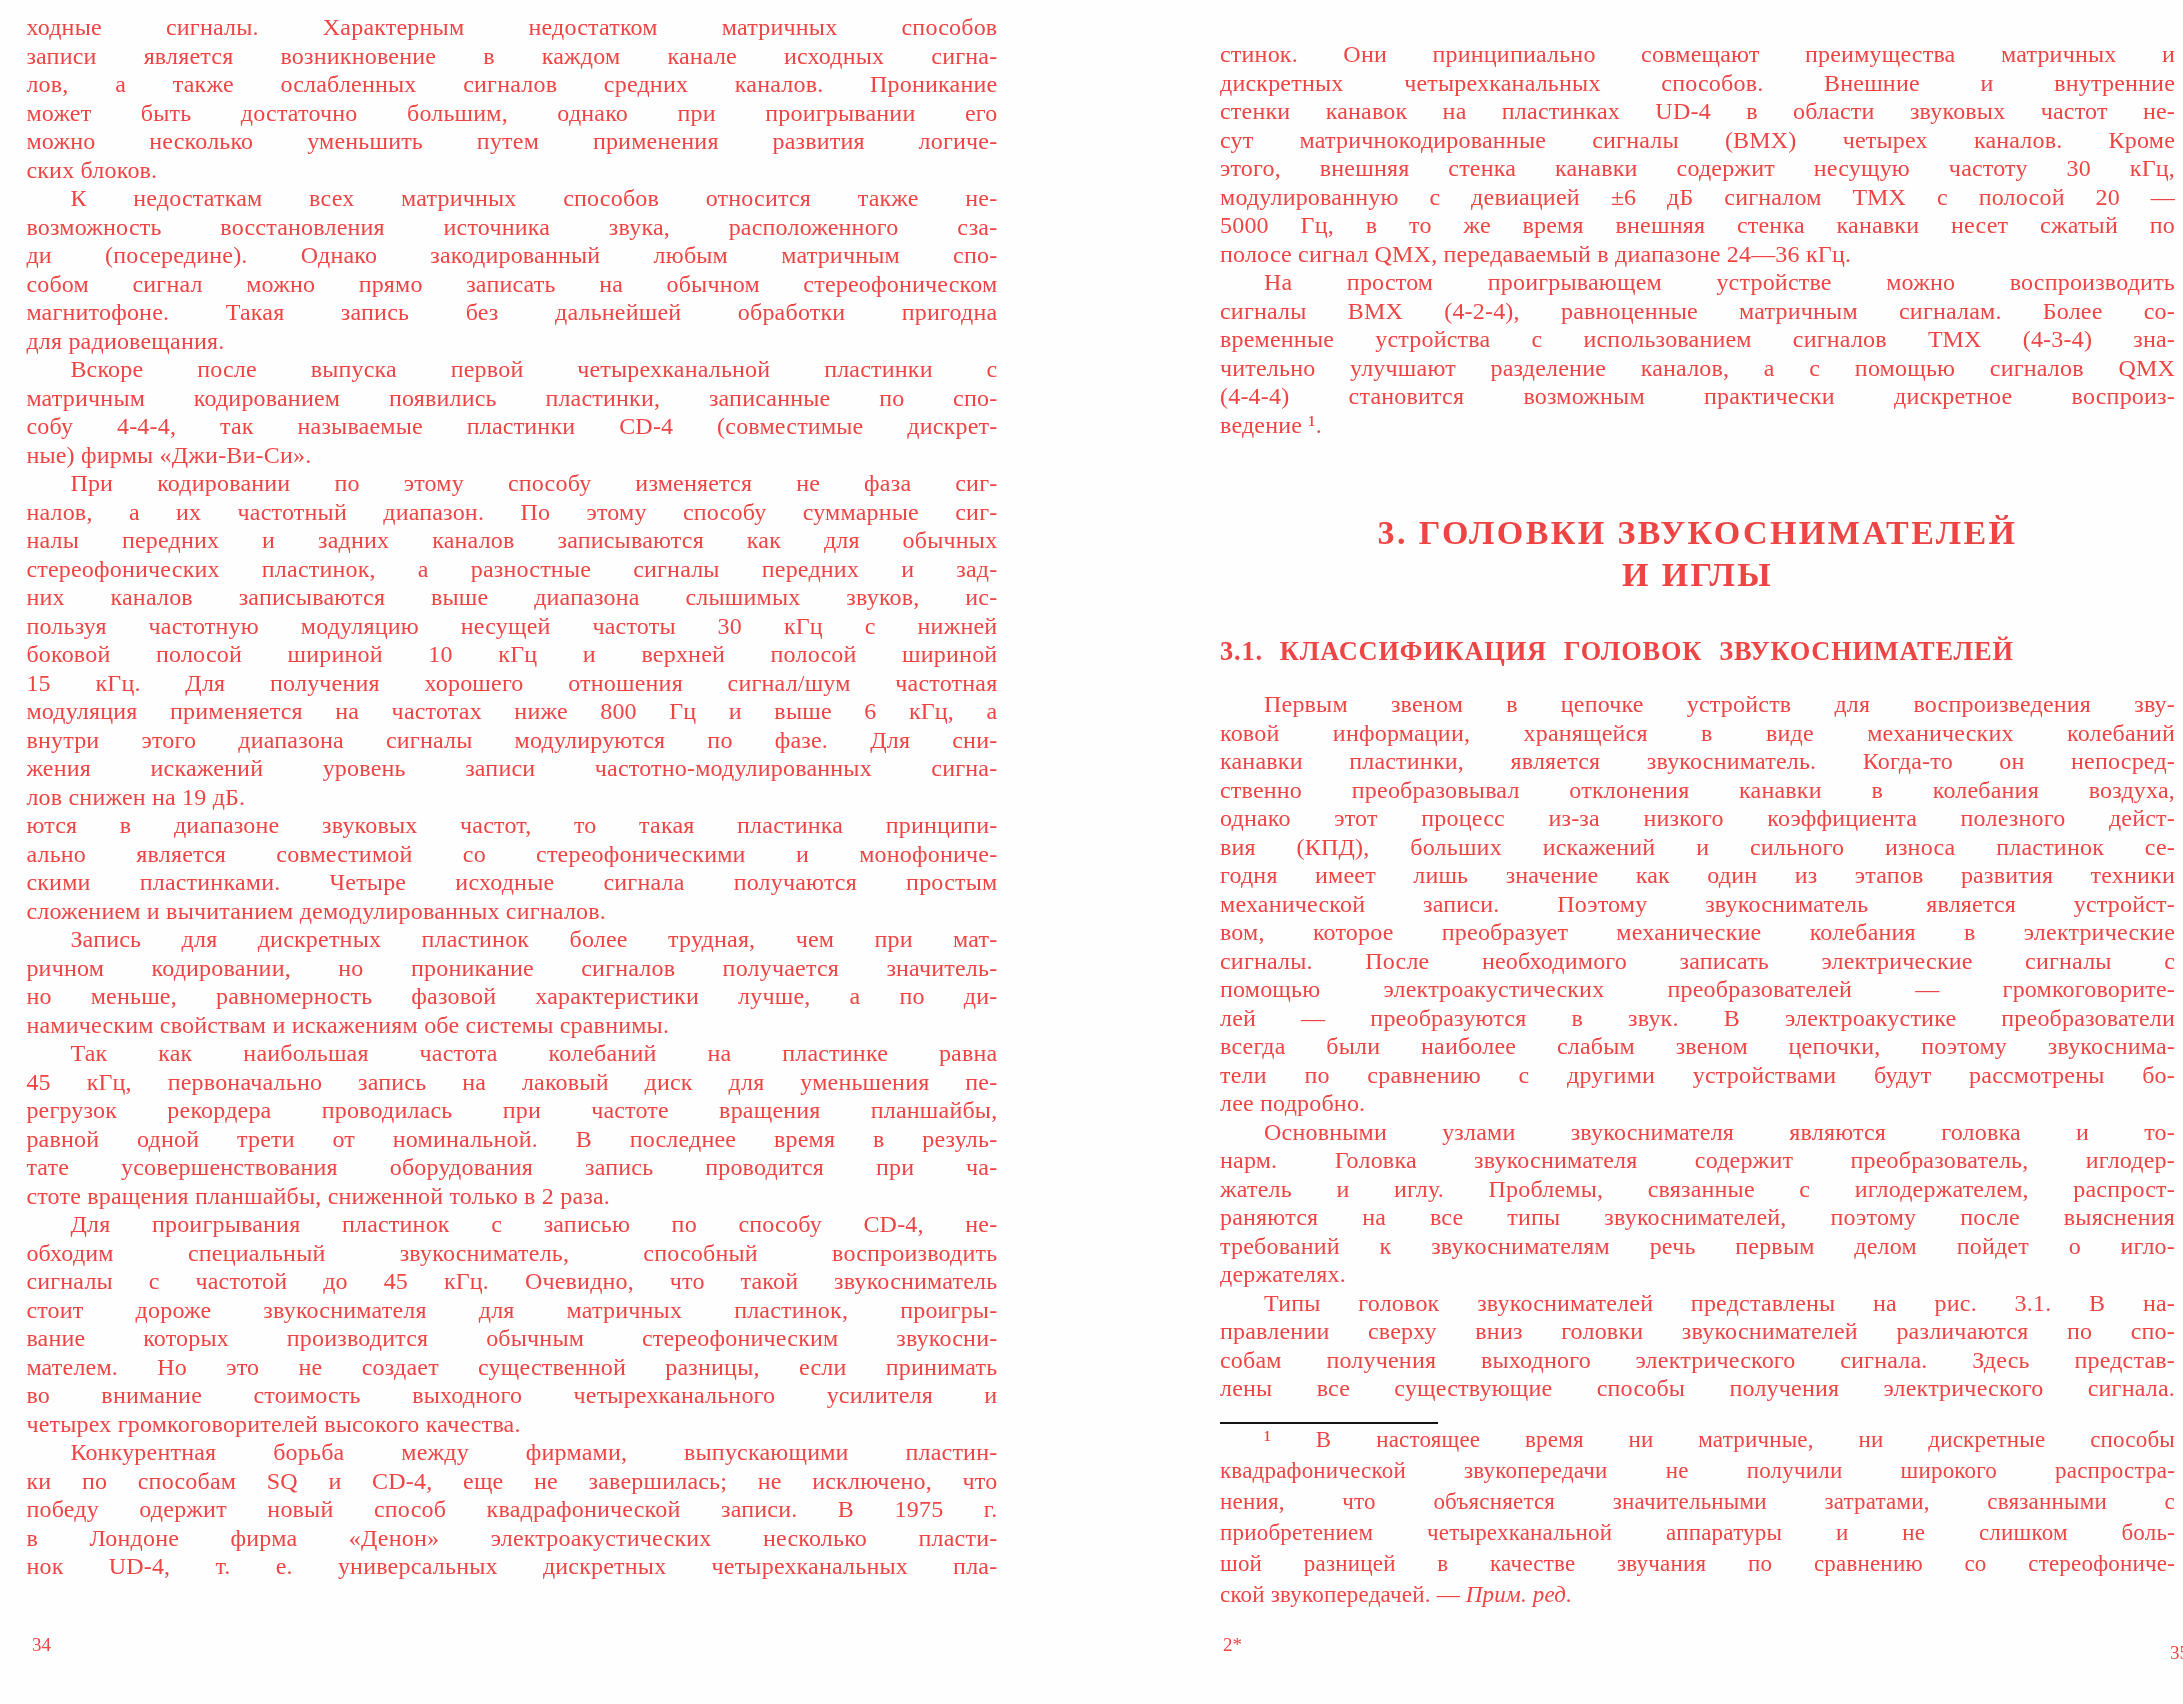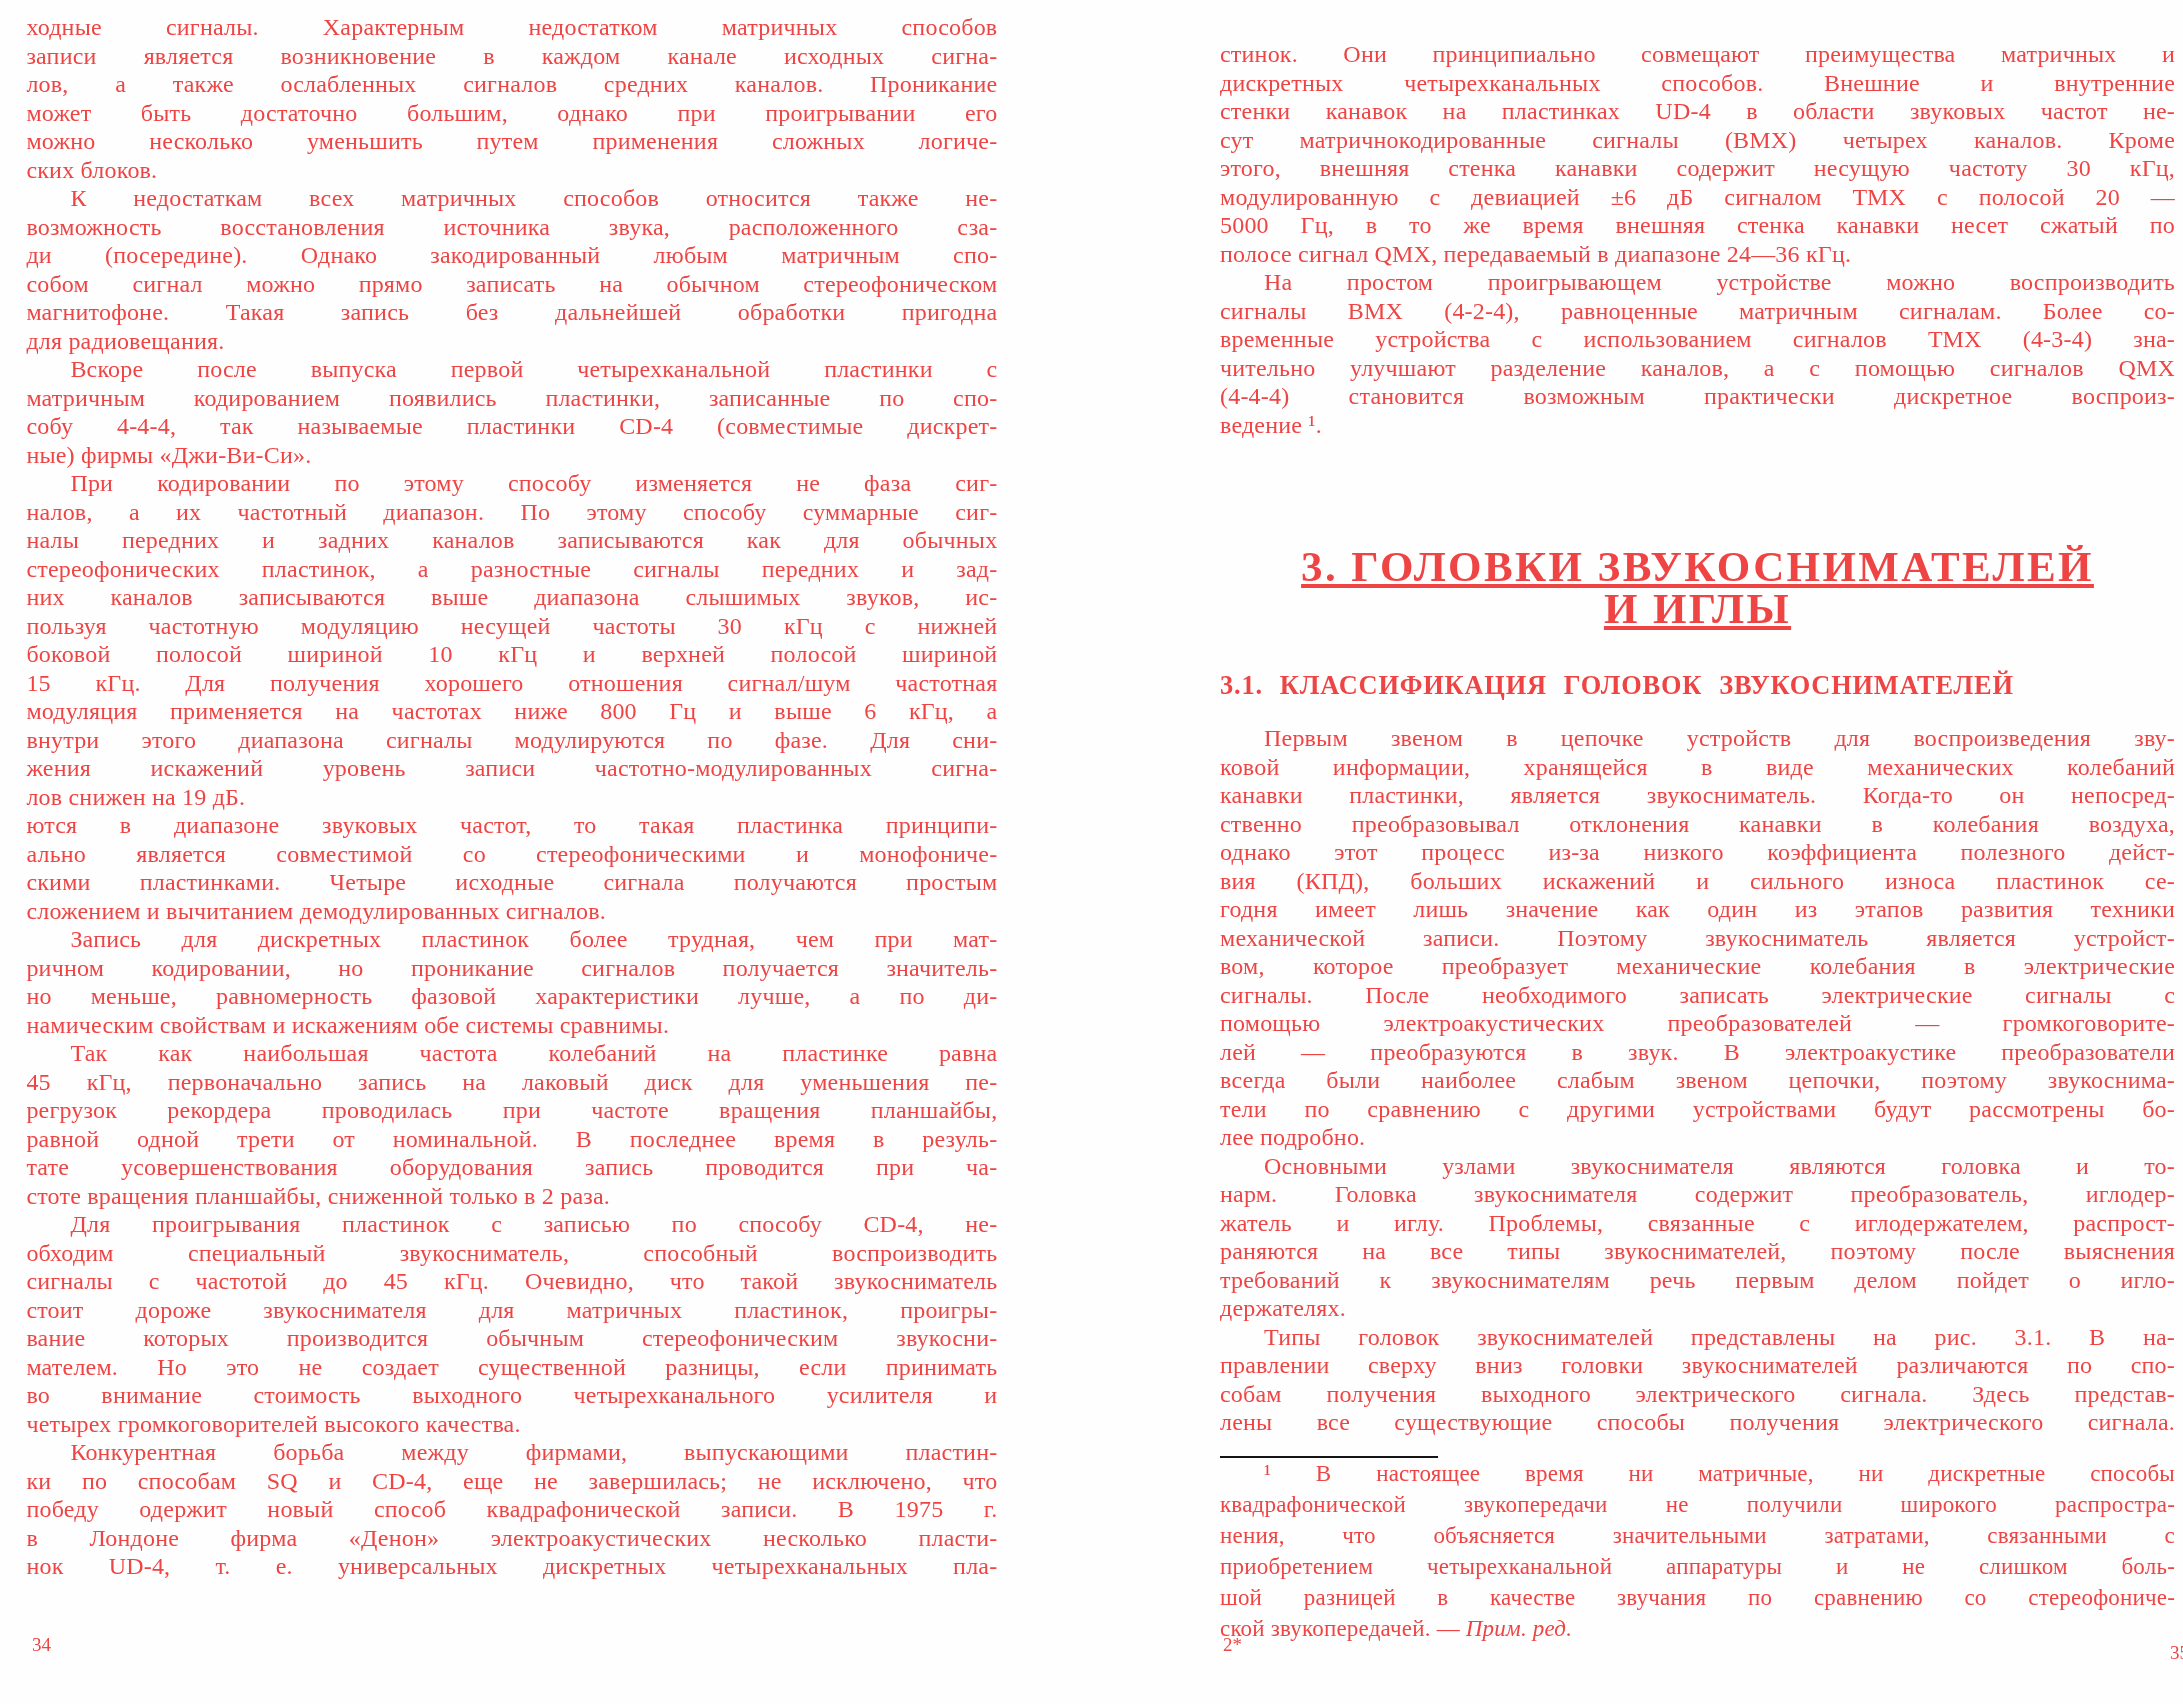--- a/index.html
+++ b/index.html
@@ -18,27 +18,26 @@
     font-size:24px;
     line-height:28.5px;
     text-align:justify;
     text-align-last:justify;
     white-space:normal;
     letter-spacing:0.2px;
   }
   .line.ind{text-indent:44px;}
   .line.end{text-align-last:left;}
   .chapter-heading{
-    margin:107px 0 0 0;
-    font-size:43px;
+    margin:73px 0 0 0;
+    font-size:34px;
     font-weight:bold;
     text-align:center;
     line-height:42px;
     letter-spacing:2.4px;
-    text-decoration:underline;
   }
   .chapter-heading .h-line{display:block;}
   .section-heading{
     margin:38px 0 0 0;
     font-size:26.4px;
     font-weight:bold;
     line-height:35px;
     letter-spacing:0.8px;
     word-spacing:9.6px;
   }
@@ -60,21 +59,21 @@
 </head>
 <body>
 
 <div class="page">
 
   <div class="col col-left">
       <div class="line"><span>ходные сигналы. Характерным недостатком матричных способов</span></div>
       <div class="line"><span>записи является возникновение в каждом канале исходных сигна-</span></div>
       <div class="line"><span>лов, а также ослабленных сигналов средних каналов. Проникание</span></div>
       <div class="line"><span>может быть достаточно большим, однако при проигрывании его</span></div>
-      <div class="line"><span>можно несколько уменьшить путем применения сложных логиче-</span></div>
+      <div class="line"><span>можно несколько уменьшить путем применения развития логиче-</span></div>
       <div class="line end"><span>ских блоков.</span></div>
       <div class="line ind"><span>К недостаткам всех матричных способов относится также не-</span></div>
       <div class="line"><span>возможность восстановления источника звука, расположенного сза-</span></div>
       <div class="line"><span>ди (посередине). Однако закодированный любым матричным спо-</span></div>
       <div class="line"><span>собом сигнал можно прямо записать на обычном стереофоническом</span></div>
       <div class="line"><span>магнитофоне. Такая запись без дальнейшей обработки пригодна</span></div>
       <div class="line end"><span>для радиовещания.</span></div>
       <div class="line ind"><span>Вскоре после выпуска первой четырехканальной пластинки с</span></div>
       <div class="line"><span>матричным кодированием появились пластинки, записанные по спо-</span></div>
       <div class="line"><span>собу 4-4-4, так называемые пластинки CD-4 (совместимые дискрет-</span></div>

